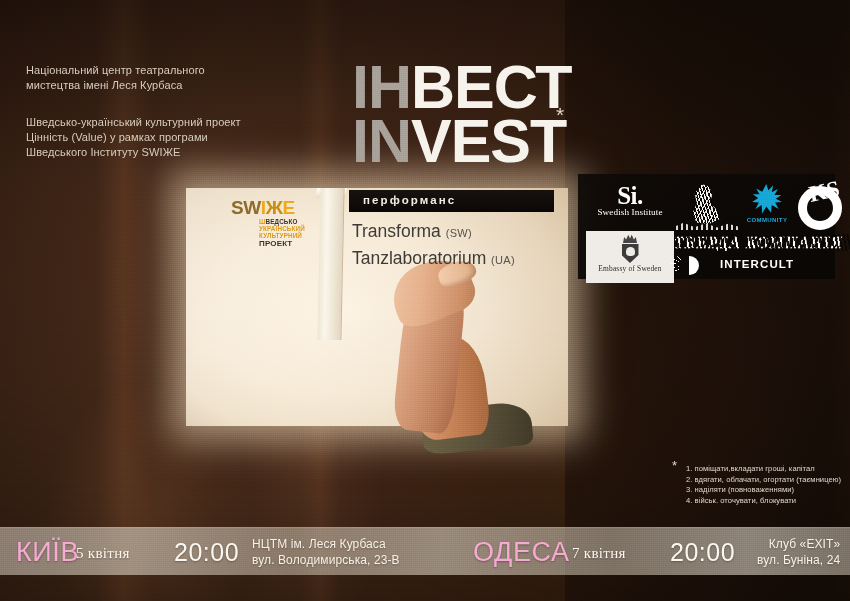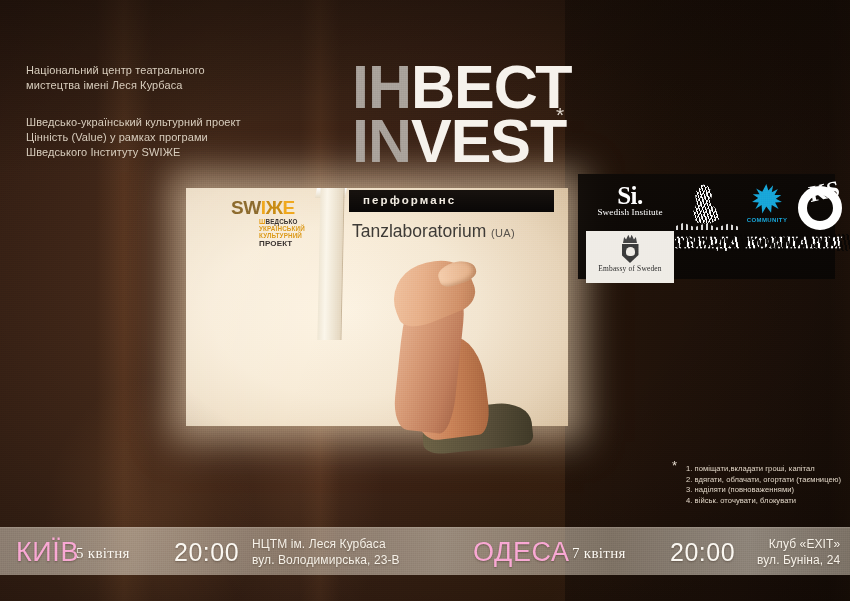--- a/index.html
+++ b/index.html
@@ -330,20 +330,21 @@
   <div class="title">
     <div class="row"><span class="t-gray">ІН</span><span class="t-white">ВЕСТ</span></div>
     <div class="row"><span class="t-gray">IN</span><span class="t-white">VEST</span></div>
   </div>
   <div class="asterisk">*</div>
 
   <div class="perf-bar">
     <span>перформанс</span>
   </div>
   <div class="troupe">
+    <div><span>Transforma</span> <span class="cc">(SW)</span></div>
     <div><span>Tanzlaboratorium</span> <span class="cc">(UA)</span></div>
   </div>
 
   <div class="swize">
     <div class="swize-main"><span class="sw-dark">SW</span><span class="sw-or">I</span><span class="sw-zhe">Ж</span><span class="sw-or">Е</span></div>
     <div class="swize-sub">
       <div><span class="sub-hl">Ш</span><span class="sub-dk">ВЕДСЬКО</span></div>
       <div class="sub-or">УКРАЇНСЬКИЙ</div>
       <div class="sub-or">КУЛЬТУРНИЙ</div>
       <div class="sub-dk" style="font-size:8px;">ПРОЕКТ</div>
@@ -376,20 +377,25 @@
     <div class="lg lg-ks">
       <div class="ring"></div>
       <div class="kk">KS</div>
     </div>
 
     <div class="lg lg-tverda">
       <span>ТВЕРДА КОМПАНІЯ</span>
       <div class="msk"></div>
     </div>
 
+    <div class="lg lg-inter">
+      <div class="rays"></div>
+      <div class="half"></div>
+      <div class="it">INTERCULT</div>
+    </div>
   </div>
 
   <div class="foot-ast">*</div>
   <div class="foot-list">
     <div>1. поміщати,вкладати гроші, капітал</div>
     <div>2. вдягати, облачати, огортати (таємницею)</div>
     <div>3. наділяти (повноваженнями)</div>
     <div>4. військ. оточувати, блокувати</div>
   </div>
 

